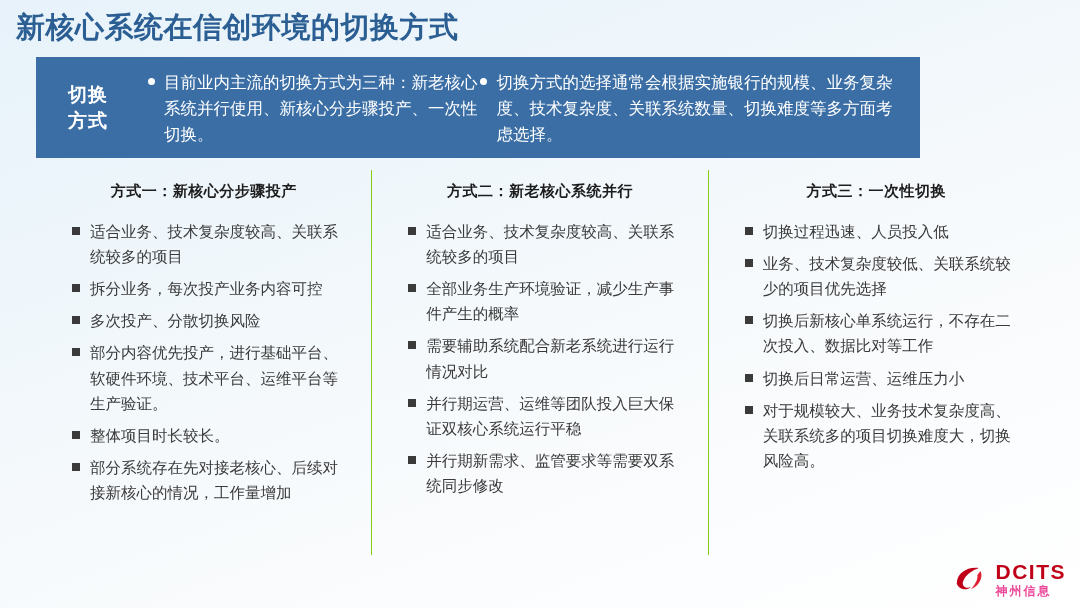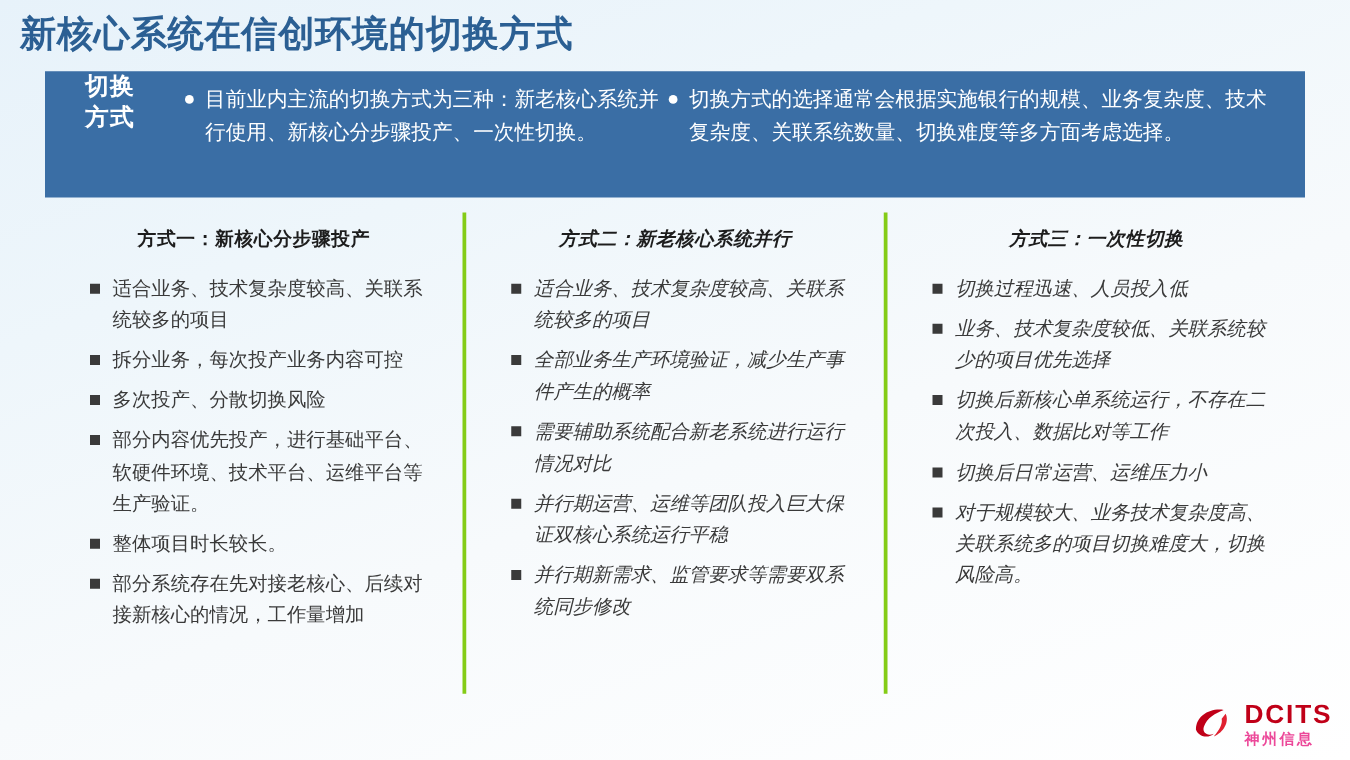--- a/index.html
+++ b/index.html
@@ -25,26 +25,26 @@
     color: #2b5f93;
     letter-spacing: 0.5px;
     white-space: nowrap;
   }
 
   
   .banner {
     position: absolute;
     left: 36px;
     top: 57px;
-    width: 1008px;
+    width: 884px;
     height: 101px;
     background: #3a6ea5;
     box-sizing: border-box;
     display: flex;
-    align-items: flex-start;
+    align-items: center;
   }
   .banner-label {
     width: 104px;
     min-width: 104px;
     display: flex;
     flex-direction: column;
     align-items: center;
     justify-content: center;
     color: #ffffff;
     font-size: 19px;
@@ -88,22 +88,21 @@
     height: 385px;
     display: flex;
   }
   .column {
     flex: 1;
     box-sizing: border-box;
     padding: 0 14px;
     position: relative;
   }
   .column + .column {
-    border-left: 3px solid #84cc16;
-    font-style: italic;
+    border-left: 1px solid #84cc16;
   }
   .col-title {
     text-align: center;
     font-size: 15px;
     font-weight: bold;
     color: #1d1d1d;
     margin: 12px 0 18px 0;
     letter-spacing: 0.5px;
   }
   .bullets {

